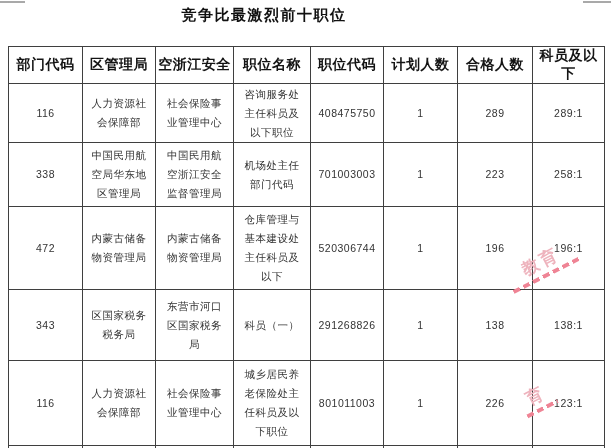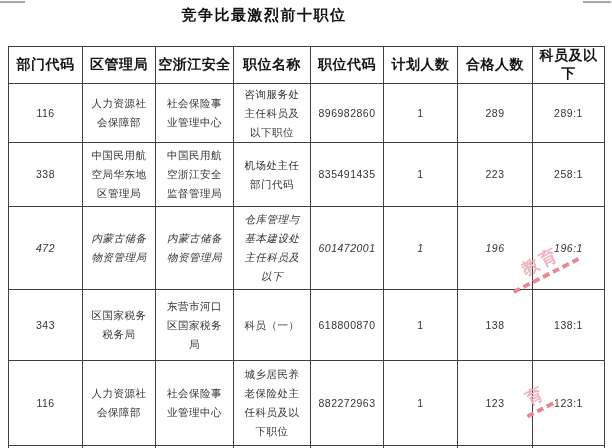--- a/index.html
+++ b/index.html
@@ -48,21 +48,21 @@
   }
   .grid td {
     font-size: 10.5px;
     color: var(--body_text, #333333);
     line-height: 19px;
     white-space: pre-line;
     letter-spacing: 0.5px;
   }
   tr.r0 td { height: 58px; }
   tr.r1 td { height: 63px; }
-  tr.r2 td { height: 82px; font-style: italic; }
+  tr.r2 td { height: 82px; }
   tr.r3 td { height: 70px; }
   tr.r4 td { height: 84px; }
   tr.rstub td { height: 12px; }
 
   .watermark {
     position: absolute;
     transform: rotate(-27deg);
     color: var(--watermark_text, #eeb3bd);
     font-size: 17px; font-weight: bold;
     letter-spacing: 3px;
@@ -112,81 +112,81 @@
   <tbody>
     <tr class="r0">
       <td>116</td>
       <td>人力资源社
 会保障部</td>
       <td>社会保险事
 业管理中心</td>
       <td>咨询服务处
 主任科员及
 以下职位</td>
-      <td>896982860</td>
+      <td>408475750</td>
       <td>1</td>
       <td>289</td>
       <td>289:1</td>
     </tr>
     <tr class="r1">
       <td>338</td>
       <td>中国民用航
 空局华东地
 区管理局</td>
       <td>中国民用航
 空浙江安全
 监督管理局</td>
       <td>机场处主任
 部门代码</td>
-      <td>835491435</td>
+      <td>701003003</td>
       <td>1</td>
       <td>223</td>
       <td>258:1</td>
     </tr>
     <tr class="r2">
       <td>472</td>
       <td>内蒙古储备
 物资管理局</td>
       <td>内蒙古储备
 物资管理局</td>
       <td>仓库管理与
 基本建设处
 主任科员及
 以下</td>
-      <td>601472001</td>
+      <td>520306744</td>
       <td>1</td>
       <td>196</td>
       <td>196:1</td>
     </tr>
     <tr class="r3">
       <td>343</td>
       <td>区国家税务
 税务局</td>
       <td>东营市河口
 区国家税务
 局</td>
       <td>科员（一）</td>
-      <td>618800870</td>
+      <td>291268826</td>
       <td>1</td>
       <td>138</td>
       <td>138:1</td>
     </tr>
     <tr class="r4">
       <td>116</td>
       <td>人力资源社
 会保障部</td>
       <td>社会保险事
 业管理中心</td>
       <td>城乡居民养
 老保险处主
 任科员及以
 下职位</td>
-      <td>882272963</td>
-      <td>1</td>
-      <td>123</td>
+      <td>801011003</td>
+      <td>1</td>
+      <td>226</td>
       <td>123:1</td>
     </tr>
     <tr class="rstub">
       <td></td>
       <td></td>
       <td></td>
       <td></td>
       <td></td>
       <td></td>
       <td></td>

